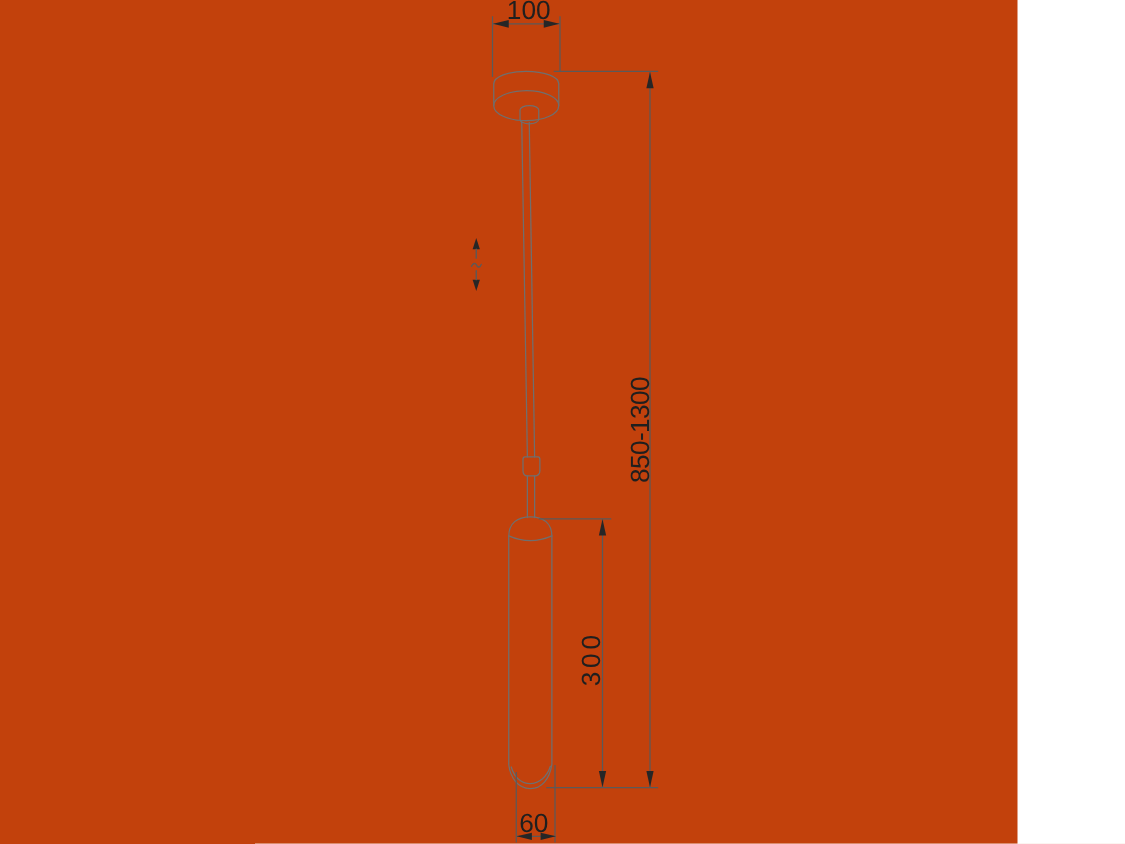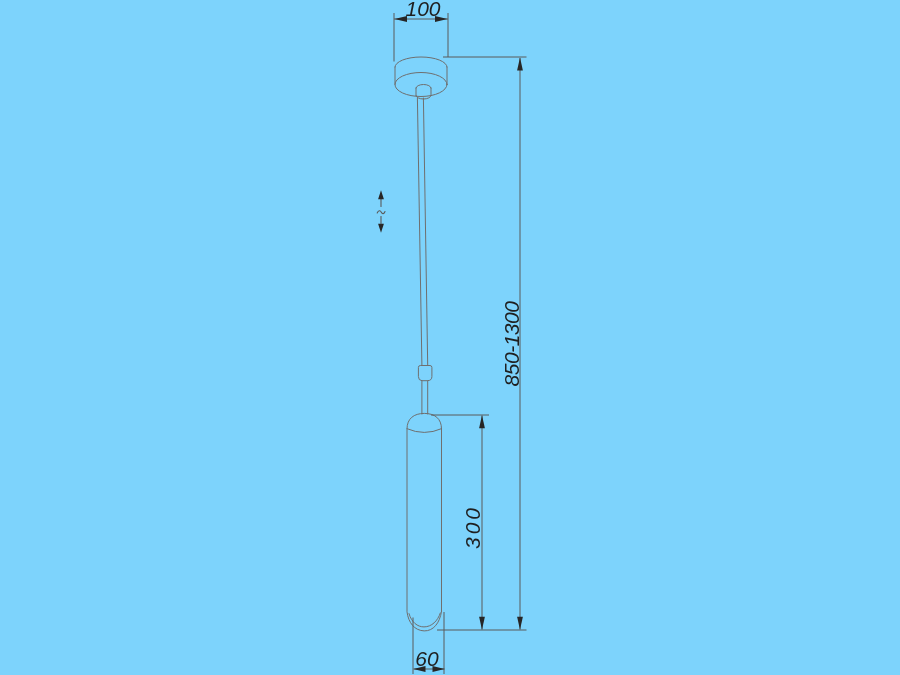--- a/index.html
+++ b/index.html
@@ -1,23 +1,22 @@
 <!DOCTYPE html>
 <html><head>
 <meta charset="utf-8">
 <style>
   html, body { margin: 0; padding: 0; background: #ffffff; }
   .canvas {
     position: relative;
-    width: 900px;
+    width: 814px;
     height: 675px;
-    background: #7dd3fc;
+    background: #c2410c;
     overflow: hidden;
     font-family: "Liberation Sans", "DejaVu Sans", sans-serif;
-    font-style: italic;
   }
   svg { display: block; }
   .dim-text {
     font-family: "Liberation Sans", "DejaVu Sans", sans-serif;
     font-size: 21px;
   }
   .t-vert { letter-spacing: -0.5px; }
   .t-wide { letter-spacing: 3px; }
 </style>
 </head>

